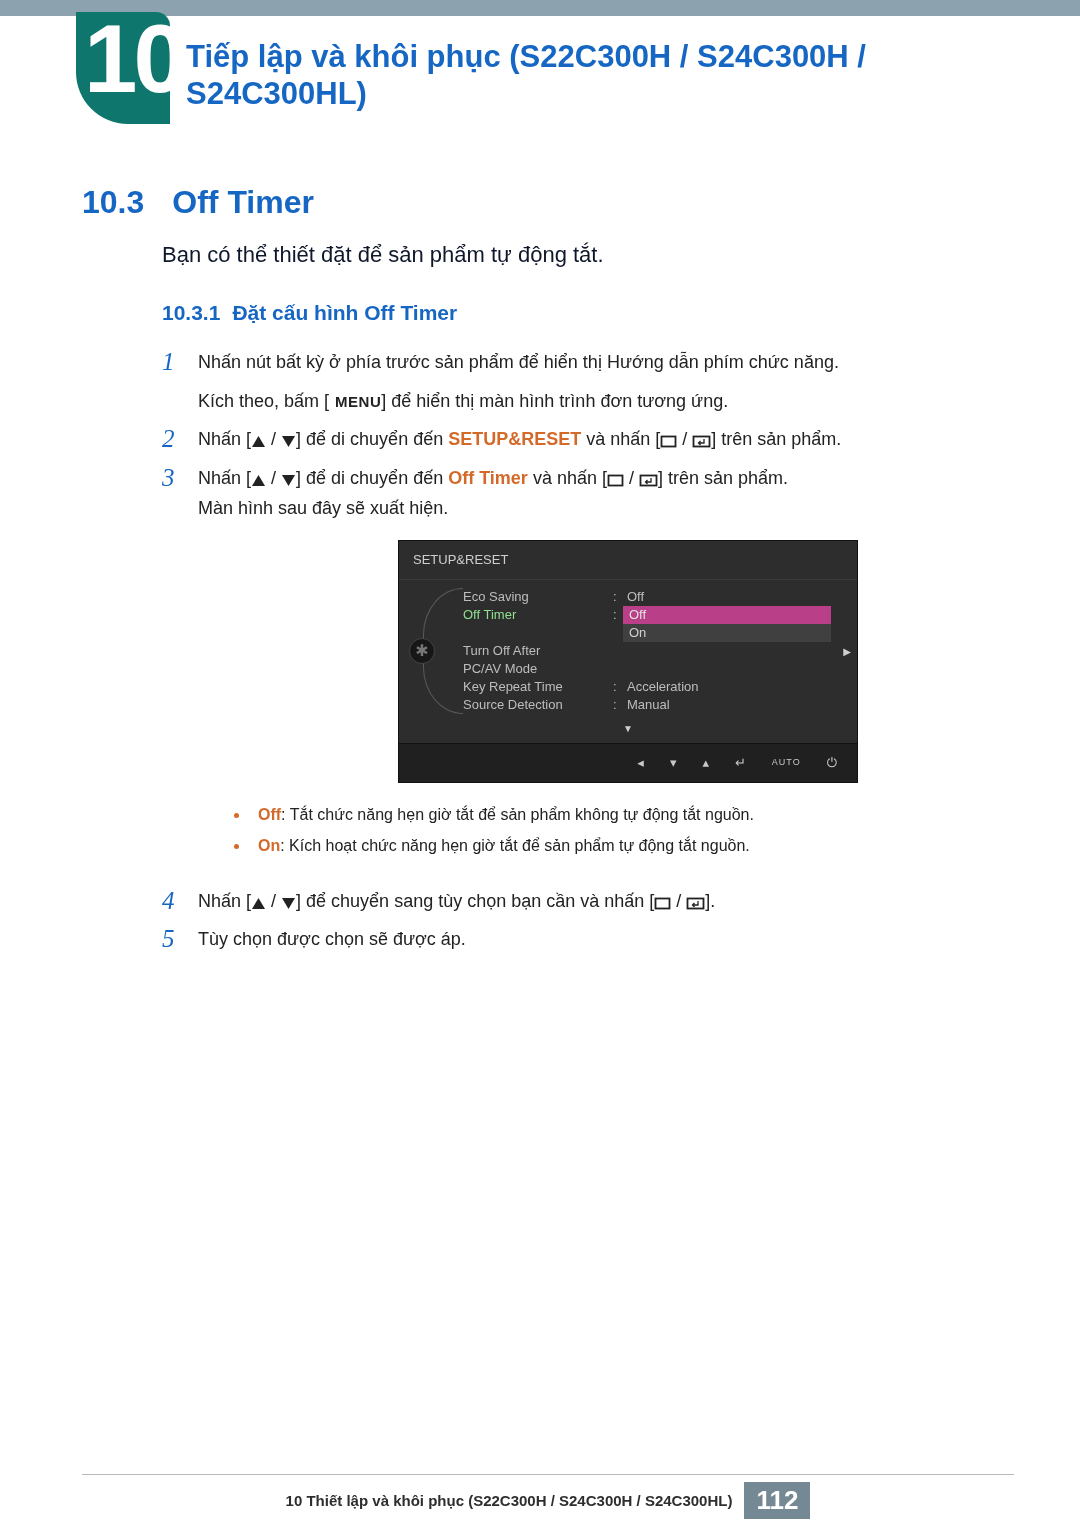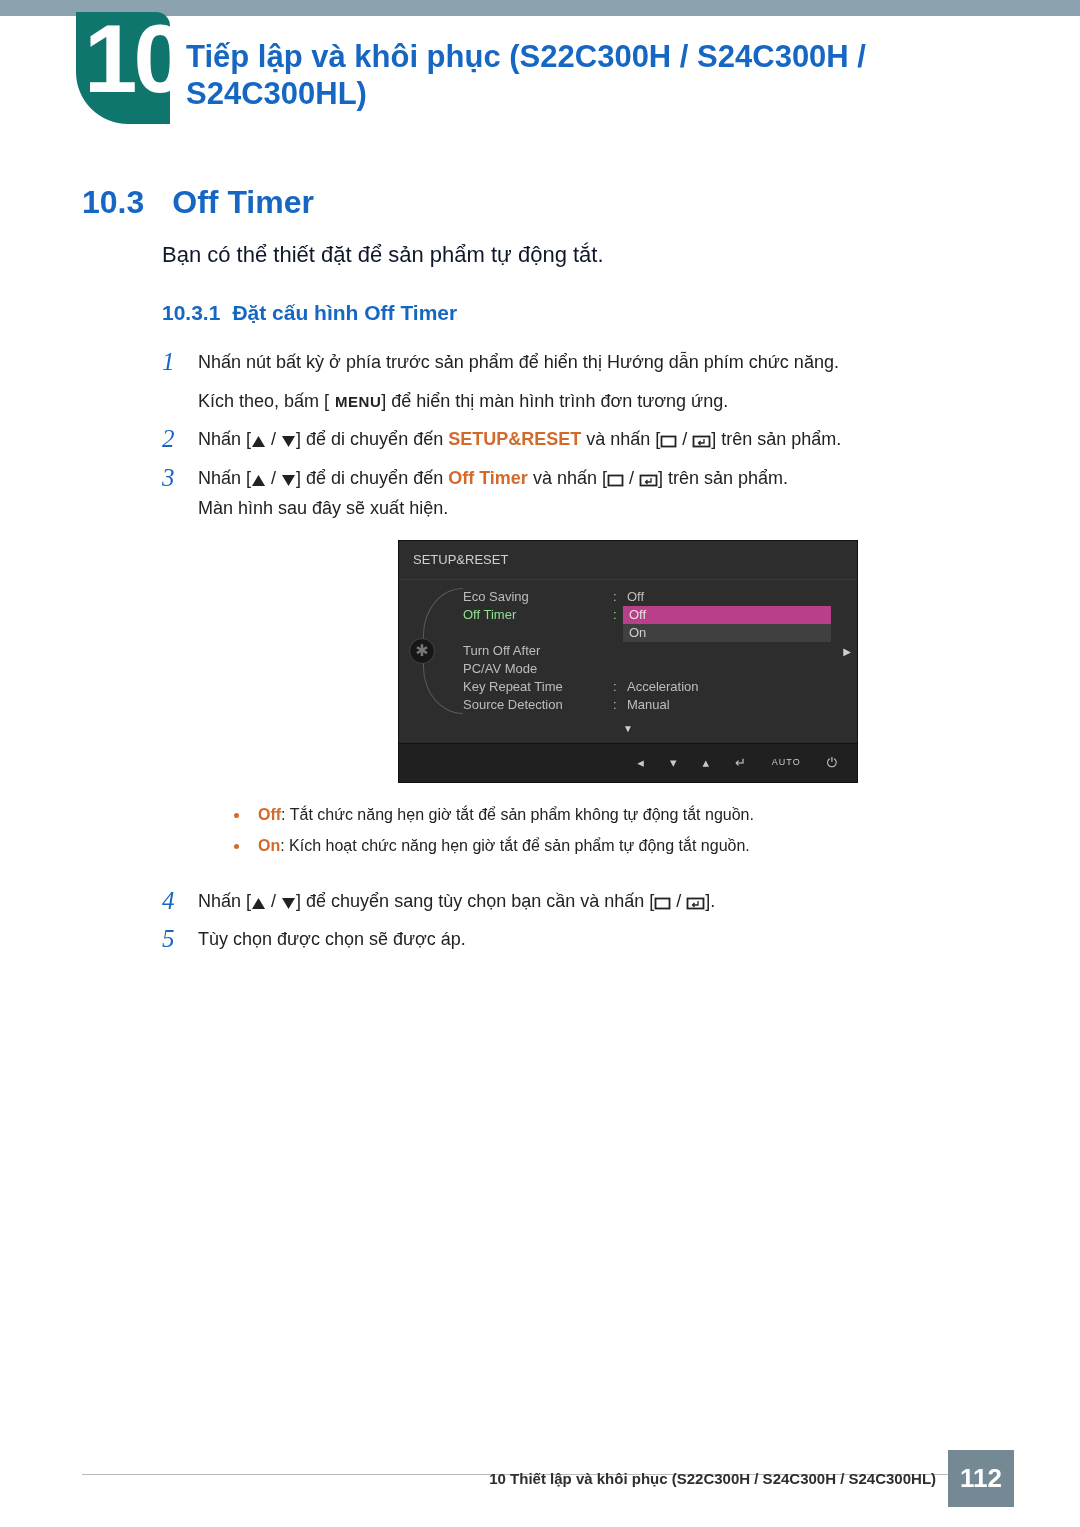--- a/index.html
+++ b/index.html
@@ -131,28 +131,28 @@
     gap:26px; padding:8px 20px;
   }
   .osd-foot span { color:#c9c9c9; font-size:13px; display:inline-flex; align-items:center; }
   .osd-foot .auto { font-size:9px; letter-spacing:1px; }
   
   .footer-rule {
     position:absolute; left:82px; right:66px; bottom:52px;
     height:1px; background:#b9b9b9;
   }
   .footer {
-    position:absolute; left:82px; right:66px; bottom:20px;
-    display:flex; justify-content:flex-end; align-items:center;
+    position:absolute; left:82px; right:66px; bottom:8px;
+    display:flex; justify-content:center; align-items:center;
     font-size:15px; font-weight:700; color:#2e2e2e;
   }
   .page-badge {
     background:#748994; color:#fff;
     font-size:26px; font-weight:700;
-    padding:13px 12px; margin-left:12px;
+    padding:3px 12px; margin-left:12px;
   }
   svg.iic { vertical-align:-3px; }
 </style>
 </head>
 <body>
 
 <div class="top-band"></div>
 
 <div class="chapter-badge">
   <div class="chapter-badge-num">10</div>

